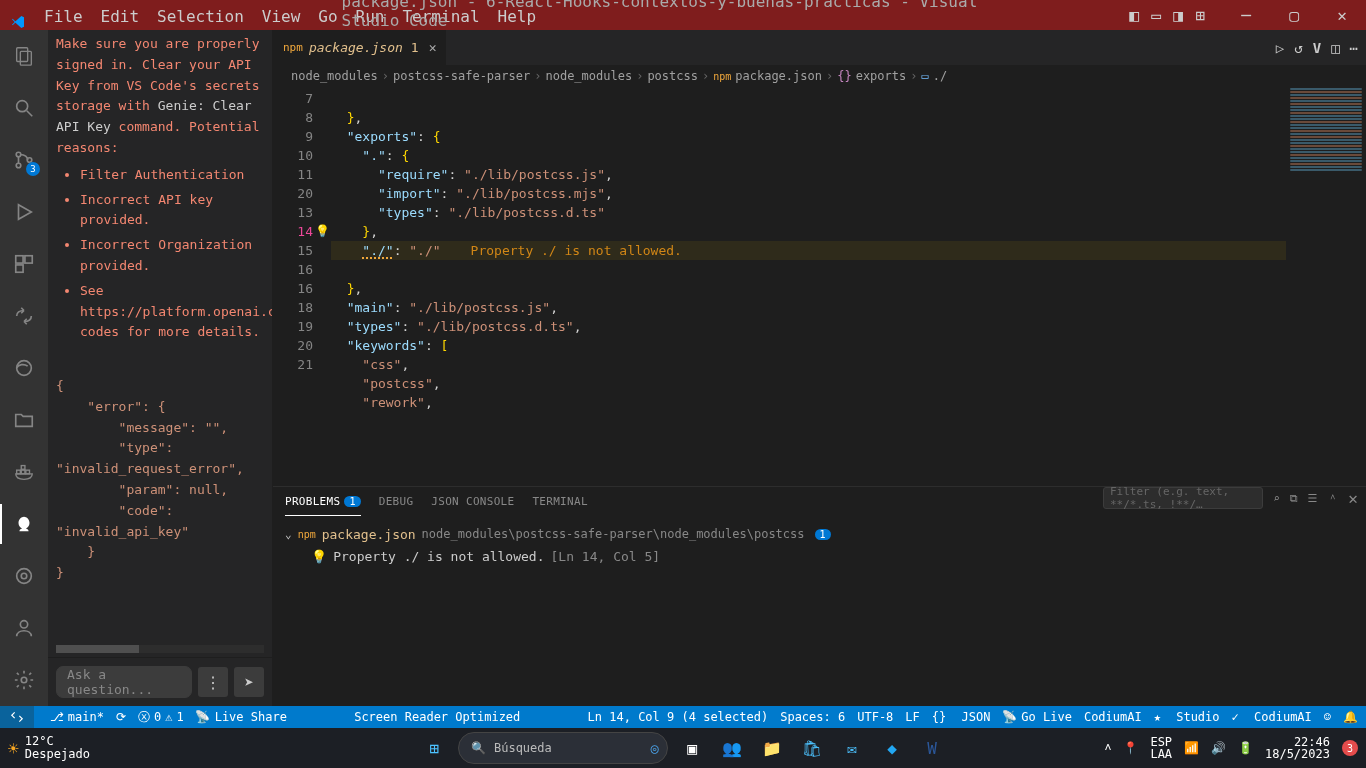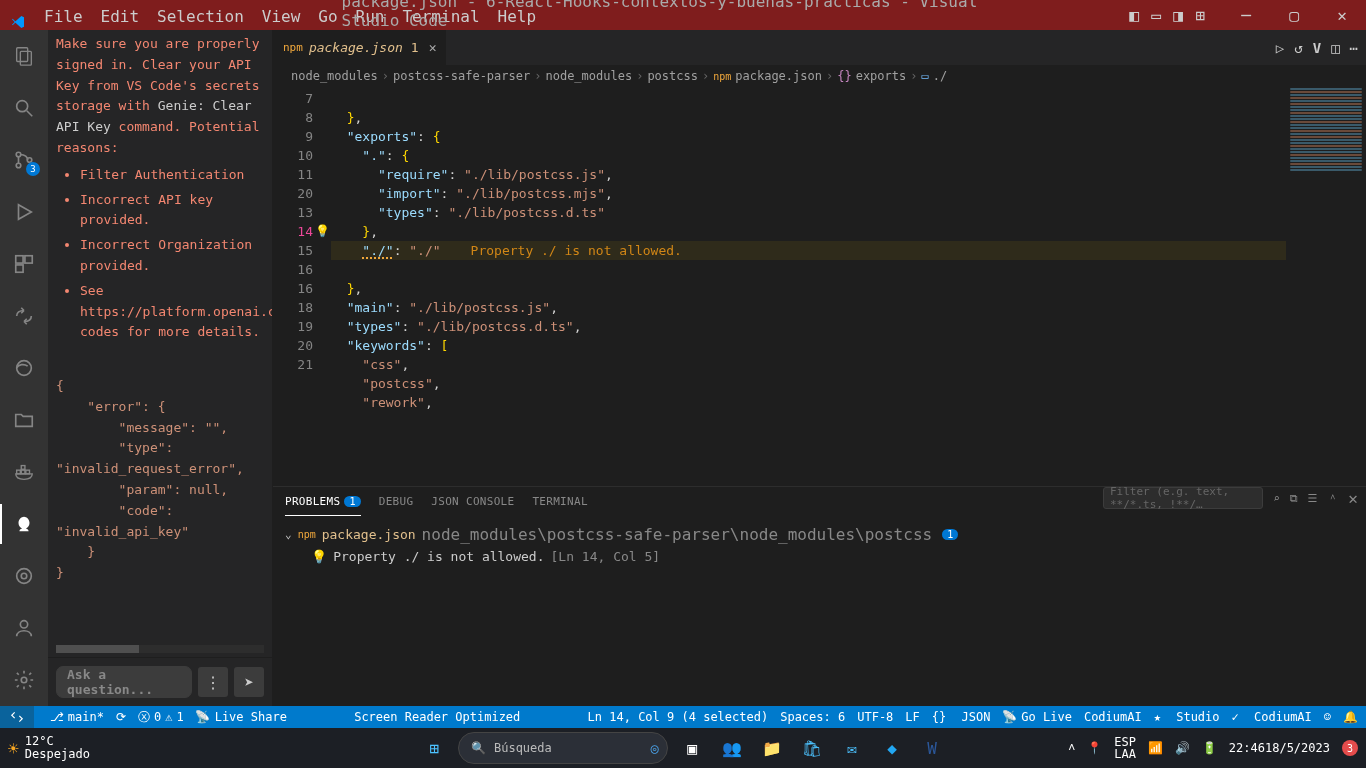--- a/index.html
+++ b/index.html
@@ -25,21 +25,21 @@
 .sidebar .sb-header{height:35px;display:flex;align-items:center;justify-content:space-between;padding:0 8px;color:#bbb;font-size:11px;}
 .sidebar .sb-header .sb-title{overflow:hidden;text-overflow:ellipsis;white-space:nowrap;max-width:80px;}
 .sidebar .sb-header .sb-actions{display:flex;gap:8px;color:#ccc;font-size:14px;}
 .sb-body{flex:1;overflow:hidden;padding:4px 8px 8px 8px;font-size:13px;color:#f48771;line-height:1.6;}
 .sb-body .reason-list{margin:6px 0 0 24px;}
 .sb-body .reason-list li{margin-bottom:4px;color:#f48771;}
 .sb-body .reason-list li::marker{color:#f48771;}
 .sb-body code.cmd{color:#ccc;font-family:Consolas,monospace;}
 .sb-body .json-block{color:#ce9178;font-family:Consolas,monospace;font-size:13px;white-space:pre;line-height:1.6;margin-top:12px;}
 .sb-footer{padding:8px;display:flex;gap:6px;align-items:center;border-top:1px solid #1e1e1e;}
-.sb-footer .qbox{flex:1;background:#3c3c3c;border:1px solid #3c3c3c;border-radius:7px;height:32px;display:flex;align-items:center;padding:0 10px;color:#888;font-size:13px;font-weight:bold;}
+.sb-footer .qbox{flex:1;background:#3c3c3c;border:1px solid #3c3c3c;border-radius:7px;height:32px;display:flex;align-items:center;padding:0 10px;color:#888;font-size:13px;}
 .sb-footer .qbtn{width:30px;height:30px;display:flex;align-items:center;justify-content:center;color:#ccc;background:#3c3c3c;border-radius:3px;}
 .sb-scroll-track{height:8px;background:#2d2d2d;margin:0 8px 4px 8px;}
 .sb-scroll-thumb{height:8px;width:40%;background:#4f4f4f;}
 .editor-area{flex:1;display:flex;flex-direction:column;background:#1e1e1e;position:relative;}
 .tabs-row{height:35px;background:#252526;display:flex;align-items:center;}
 .tab{height:35px;background:#1e1e1e;display:flex;align-items:center;padding:0 10px;border-right:1px solid #252526;font-size:13px;color:#e2c08d;font-style:italic;gap:6px;}
 .tab .tab-icon{color:#f1a83c;font-style:normal;font-family:Consolas,monospace;font-size:11px;}
 .tab .tab-mod{color:#e2c08d;font-style:normal;margin-left:2px;}
 .tab .tab-close{color:#aaa;margin-left:4px;font-style:normal;}
 .tabs-actions{position:absolute;right:8px;top:4px;display:flex;gap:10px;color:#ccc;align-items:center;height:28px;font-size:14px;}
@@ -70,41 +70,41 @@
 .panel-tabs .ptab.active::after{content:"";position:absolute;left:0;right:0;bottom:0;height:1px;background:#fff;}
 .panel-tabs .pbadge{background:#0078d4;color:#fff;font-size:10px;border-radius:8px;padding:0 5px;margin-left:4px;}
 .panel-tabs .pactions{position:absolute;right:8px;display:flex;gap:10px;align-items:center;color:#888;}
 .panel-tabs .pfilter{width:160px;height:22px;background:#2d2d2d;border:1px solid #3c3c3c;border-radius:3px;display:flex;align-items:center;padding:0 6px;font-size:11px;color:#666;}
 .panel-tabs .pclose-icon{font-size:16px;}
 .panel-body{flex:1;padding:4px 12px;font-size:13px;color:#ccc;}
 .prob-file{display:flex;align-items:center;gap:6px;height:22px;}
 .prob-file .chev{color:#ccc;font-size:11px;}
 .prob-file .ficon{color:#f1a83c;font-family:Consolas,monospace;font-size:10px;}
 .prob-file .fname{color:#e2c08d;}
-.prob-file .fpath{color:#888;font-size:16px;}
+.prob-file .fpath{color:#888;font-size:12px;}
 .prob-file .fbadge{background:#0078d4;color:#fff;font-size:10px;border-radius:8px;padding:0 5px;margin-left:4px;}
 .prob-item{display:flex;align-items:center;gap:6px;height:22px;padding-left:26px;}
 .prob-item .bulb{color:#bbb;}
 .prob-item .msg{color:#ccc;}
 .prob-item .loc{color:#888;}
 .statusbar{height:22px;background:#007acc;display:flex;align-items:center;color:#fff;font-size:12px;justify-content:space-between;padding:0 8px;}
 .statusbar .sb-left,.statusbar .sb-right{display:flex;align-items:center;gap:12px;}
 .statusbar .sb-item{display:flex;align-items:center;gap:4px;}
 .statusbar .remote{background:#0a639c;height:22px;width:34px;margin:-1px 4px -1px -8px;display:flex;align-items:center;justify-content:center;}
 .taskbar{height:40px;background:#1c1f25;display:flex;align-items:center;color:#fff;font-size:12px;position:relative;}
 .taskbar .weather{display:flex;align-items:center;gap:6px;padding-left:8px;}
 .taskbar .weather .sun{color:#f5a623;font-size:18px;}
 .taskbar .weather .w-text{display:flex;flex-direction:column;line-height:13px;}
 .taskbar .center{position:absolute;left:50%;transform:translateX(-50%);display:flex;align-items:center;gap:8px;}
 .taskbar .center .search{display:flex;align-items:center;gap:8px;background:#2b2f37;border:1px solid #444;border-radius:20px;height:32px;width:210px;padding:0 12px;color:#bbb;position:relative;}
 .taskbar .center .search .search-right-icon{position:absolute;right:8px;color:#4aa0e6;font-size:14px;}
 .taskbar .center .tbicon{width:32px;height:32px;display:flex;align-items:center;justify-content:center;font-size:16px;border-radius:4px;}
 .taskbar .tray{position:absolute;right:8px;display:flex;align-items:center;gap:12px;}
 .taskbar .tray .tray-lang{display:flex;flex-direction:column;line-height:12px;text-align:center;}
-.taskbar .tray .tray-dt{display:flex;flex-direction:row;line-height:12px;text-align:right;}
+.taskbar .tray .tray-dt{display:flex;flex-direction:column;line-height:12px;text-align:right;}
 .taskbar .tray .notif-badge{background:#e54c4c;color:#fff;border-radius:8px;width:16px;height:16px;font-size:10px;display:flex;align-items:center;justify-content:center;}
 svg{display:block;}
 </style>
 </head>
 <body>
 
 <div class="titlebar">
   <div class="vslogo">
     <svg viewBox="0 0 24 24" fill="#0098ff">
         <path d="M17 3l-10 9 10 9 4-2V5l-4-2zM3 8l4 4-4 4 1 1 5-5-5-5-1 1z"></path>

